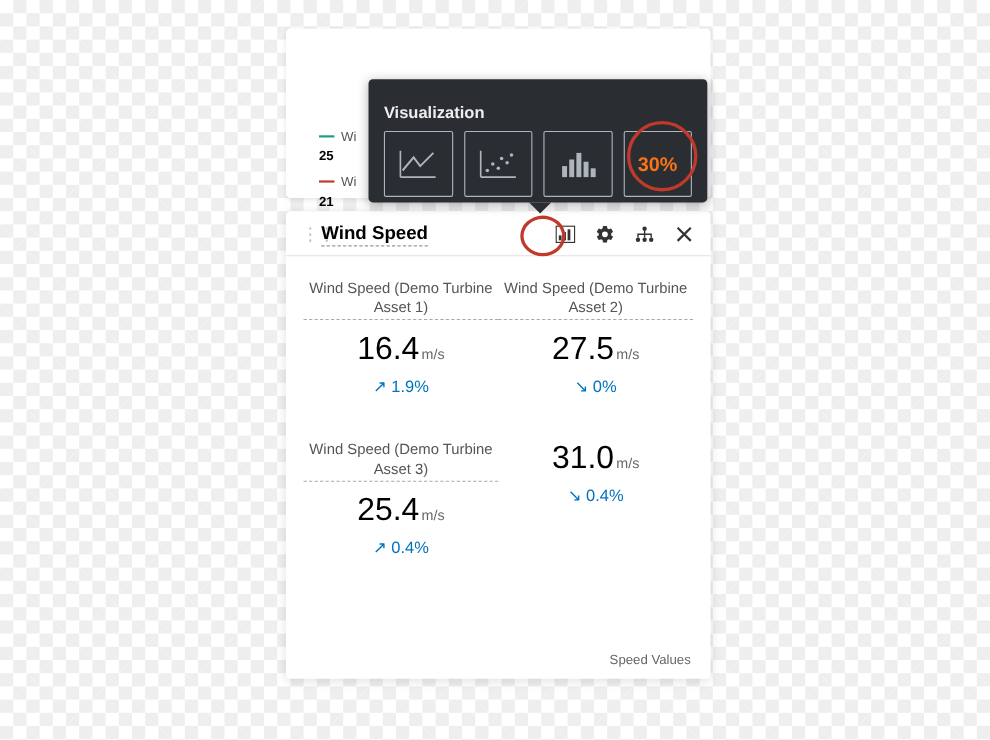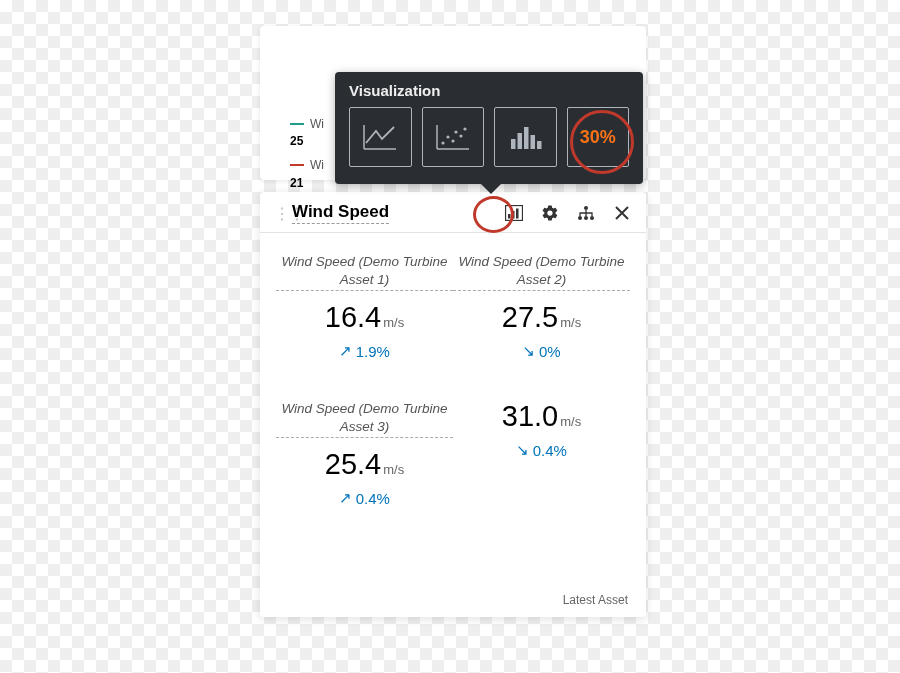--- a/index.html
+++ b/index.html
@@ -44,21 +44,21 @@
   .leg-val { font-weight: 700; color:#000; }
 
   
   .popover {
     position: absolute;
     left: 335px; top: 72px;
     width: 308px; height: 112px;
     background: #2a2e33;
     border-radius: 4px;
     box-shadow: 0 2px 10px rgba(0,0,0,0.3);
-    padding: 10px 14px 12px 14px;
+    padding: 22px 14px 12px 14px;
     box-sizing: border-box;
   }
   .popover::after {
     content: "";
     position: absolute;
     left: 146px; bottom: -10px;
     border-left: 10px solid transparent;
     border-right: 10px solid transparent;
     border-top: 10px solid #2a2e33;
   }
@@ -126,21 +126,20 @@
     padding: 20px 16px 0 16px;
     row-gap: 40px;
   }
   .cell { text-align:center; }
   .cell-label {
     font-size: 13.5px; color:#555; line-height:1.3;
     display:inline-block;
     border-bottom: 1px dashed #aaa;
     padding-bottom: 2px;
     margin-bottom: 10px;
-    font-style: italic;
   }
   .cell-val { font-size: 29px; font-weight:400; color:#000; }
   .cell-unit { font-size: 13px; color:#666; margin-left:2px; }
   .cell-trend {
     margin-top: 8px;
     font-size: 15px;
     color:#0073bb;
     display:flex; align-items:center; justify-content:center; gap:4px;
   }
   .arrow { font-size: 15px; }
@@ -236,21 +235,21 @@
       </div>
       <div class="cell">
         <div><span class="cell-val">31.0</span><span class="cell-unit">m/s</span></div>
         <div class="cell-trend">
             <span class="arrow">↘</span>
             <span>0.4%</span>
           </div>
       </div>
     </div>
 
-    <div class="footer">Latest Asset</div>
+    <div class="footer">Speed Values</div>
   </div>
 
   <div class="popover">
     <div class="pop-title">Visualization</div>
     <div class="viz-row">
       <div class="viz-btn">
         <svg width="40" height="32" viewBox="0 0 40 32">
             <path d="M4 28 V4 M4 28 H36" stroke="#aeb5bd" stroke-width="1.5"></path>
             <path d="M6 22 L16 10 L22 18 L34 6" stroke="#aeb5bd" stroke-width="1.8" fill="none"></path>
           </svg>

